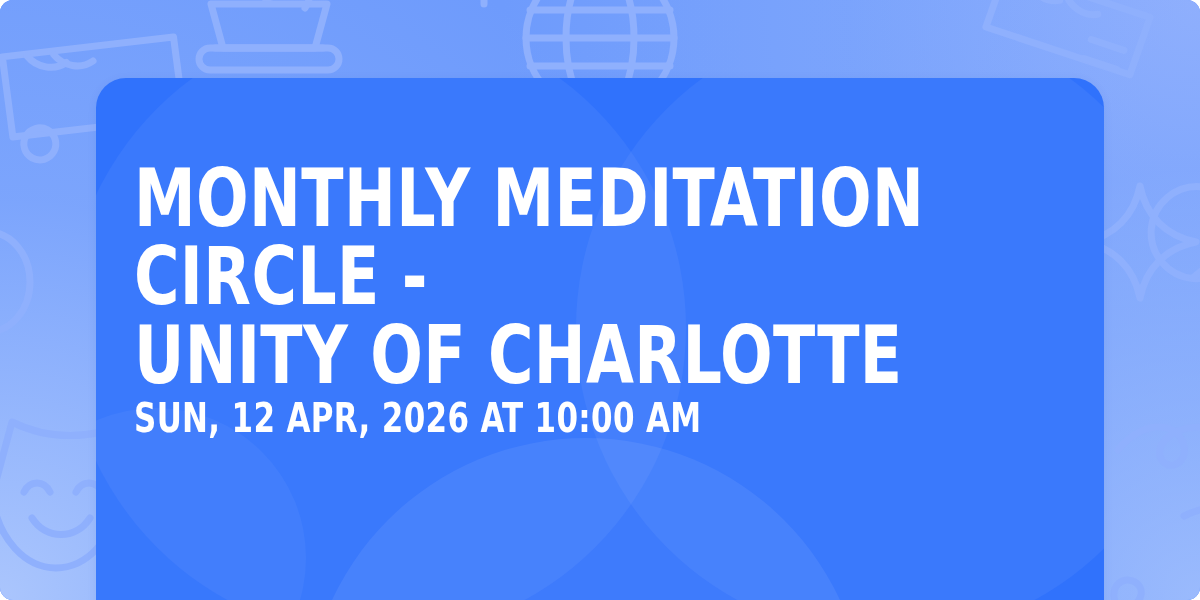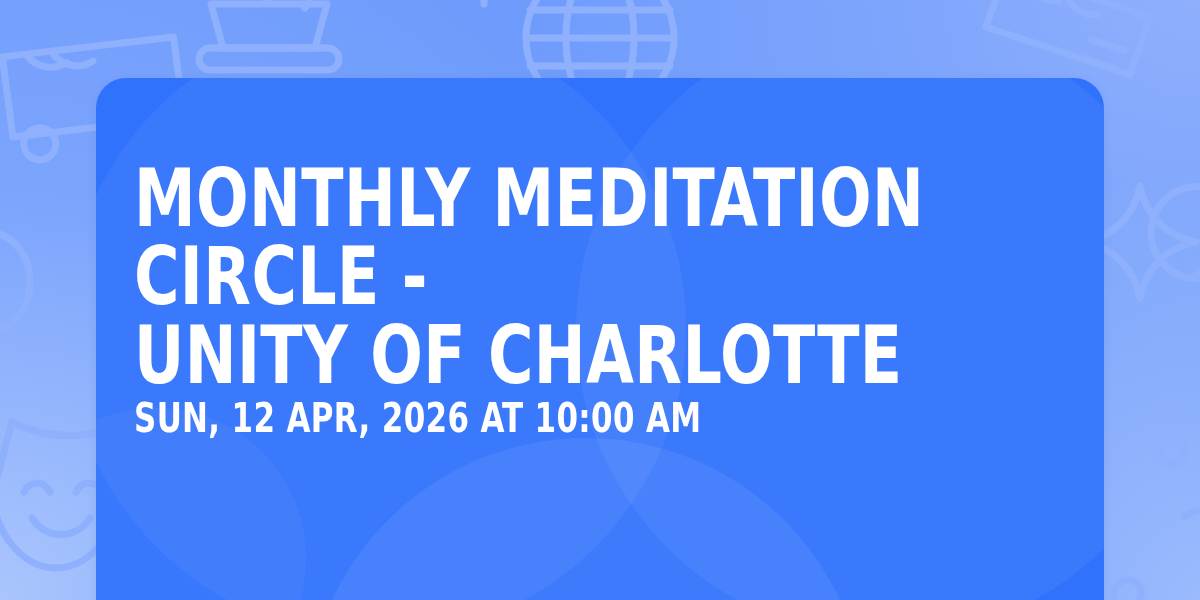--- a/index.html
+++ b/index.html
@@ -12,20 +12,21 @@
     overflow: hidden;
     font-family: "Liberation Sans", sans-serif;
   }
 
   .stage {
     position: relative;
     width: 1200px;
     height: 600px;
     overflow: hidden;
     background: #6e9bfc;
+    border-radius: 13px;
   }
 
   
   .backdrop {
     position: absolute;
     inset: 0;
     background:
       radial-gradient(circle at 100% 0%, #94b2fd 0%, #7ba4fc 26%, #6e9bfc 52%, #6e9bfc 100%),
       linear-gradient(200deg, #7ea7fd 0%, #6d9afc 45%, #9dbafd 100%);
     background-blend-mode: normal, normal;

